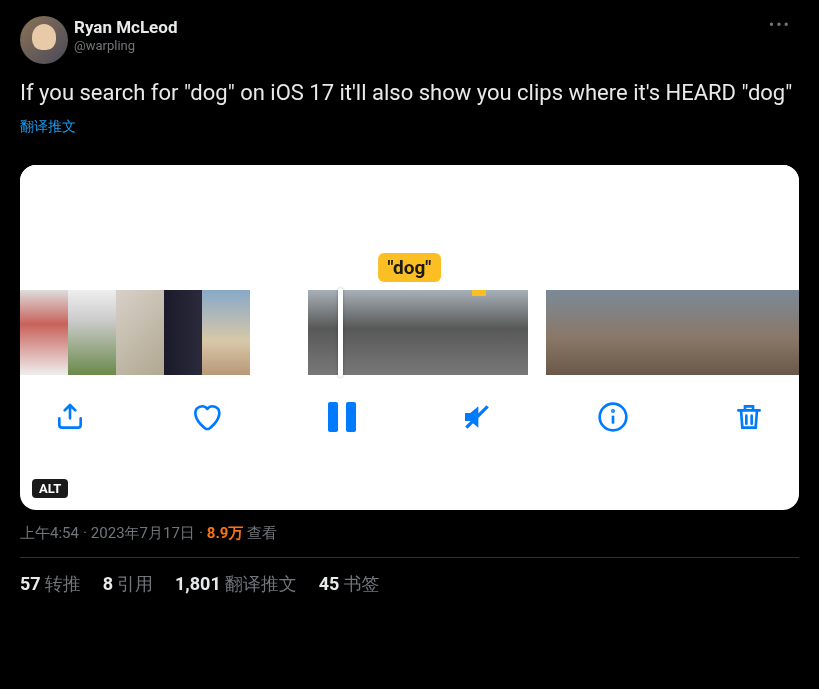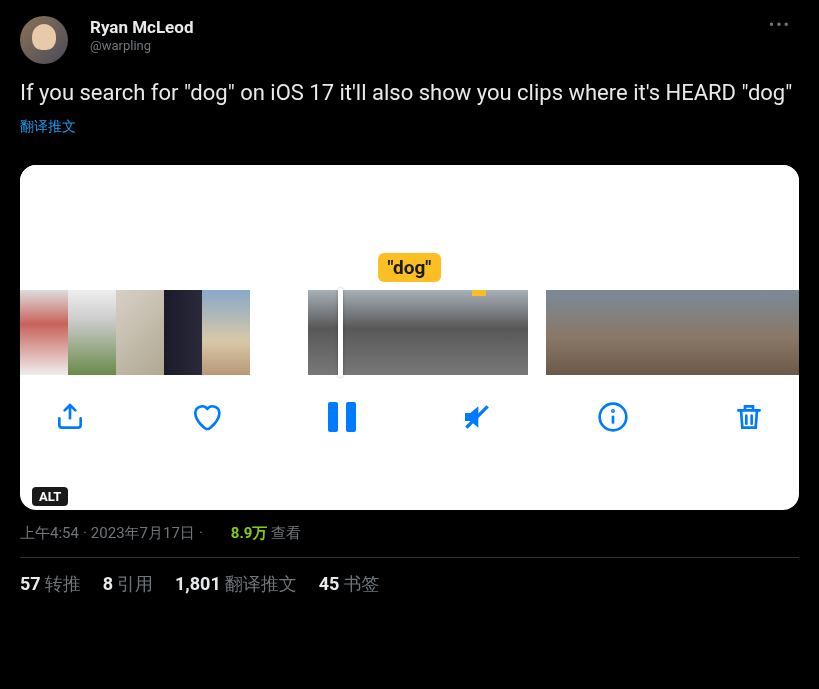--- a/index.html
+++ b/index.html
@@ -10,21 +10,21 @@
       width: 819px;
       height: 689px;
       overflow: hidden;
     }
     .tweet {
       padding: 16px 20px;
     }
     .header {
       display: flex;
       align-items: flex-start;
-      gap: 22px;
+      gap: 6px;
       margin-bottom: 14px;
     }
     .avatar {
       width: 48px;
       height: 48px;
       border-radius: 50%;
       background: linear-gradient(135deg, #8b7355 0%, #4a4a5a 100%);
       position: relative;
       overflow: hidden;
       flex-shrink: 0;
@@ -175,37 +175,37 @@
     }
     .pause-bars div {
       width: 10px;
       height: 30px;
       background: #007aff;
       border-radius: 2px;
     }
     .alt-badge {
       position: absolute;
       left: 12px;
-      bottom: 4px;
+      bottom: 12px;
       background: #1a1a1a;
       color: #fff;
       font-size: 13px;
       font-weight: 700;
       padding: 2px 7px;
       border-radius: 4px;
     }
     .meta {
       margin-top: 14px;
       color: #71767b;
       font-size: 15px;
       padding-bottom: 14px;
       border-bottom: 1px solid #2f3336;
     }
     .meta .dot { margin: 0 4px; }
-    .meta strong { color: #84cc16; font-weight: 700; margin-left: 24px; }
+    .meta strong { color: #f97316; font-weight: 700; }
     .stats {
       display: flex;
       gap: 22px;
       padding: 14px 0;
       font-size: 18px;
       color: #71767b;
     }
     .stats strong { color: #e7e9ea; font-weight: 700; margin-right: 4px; }
   </style>
 </head>

